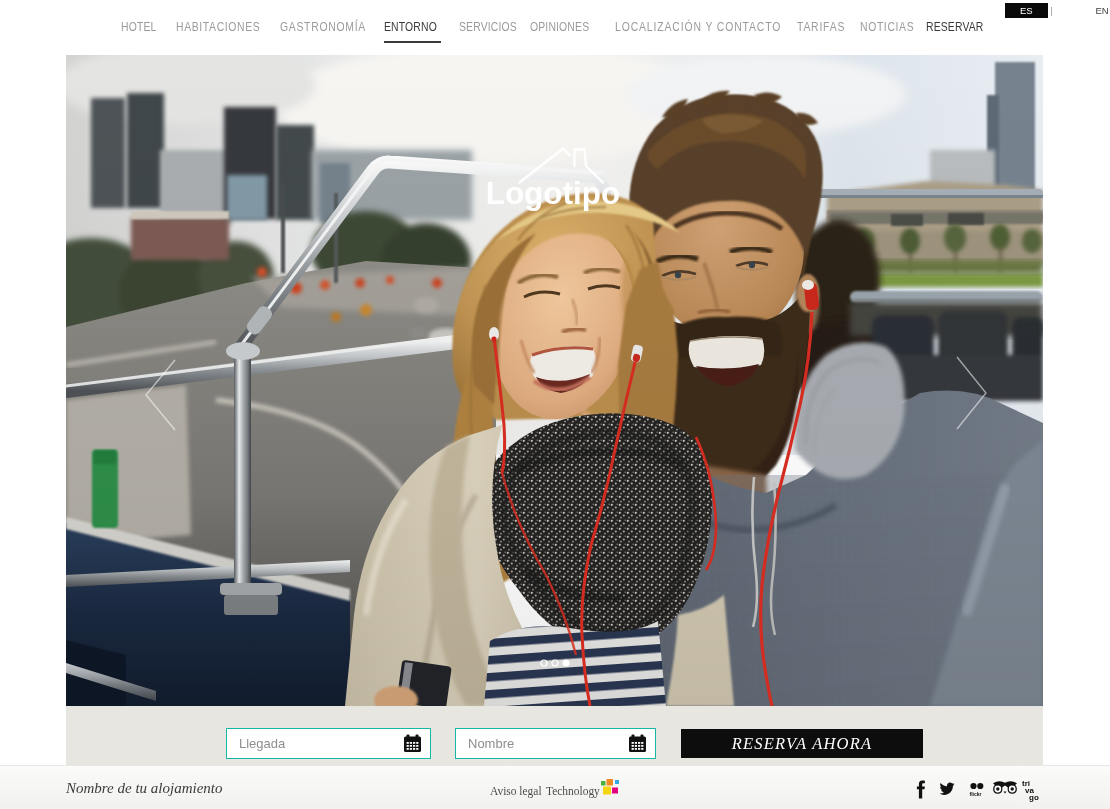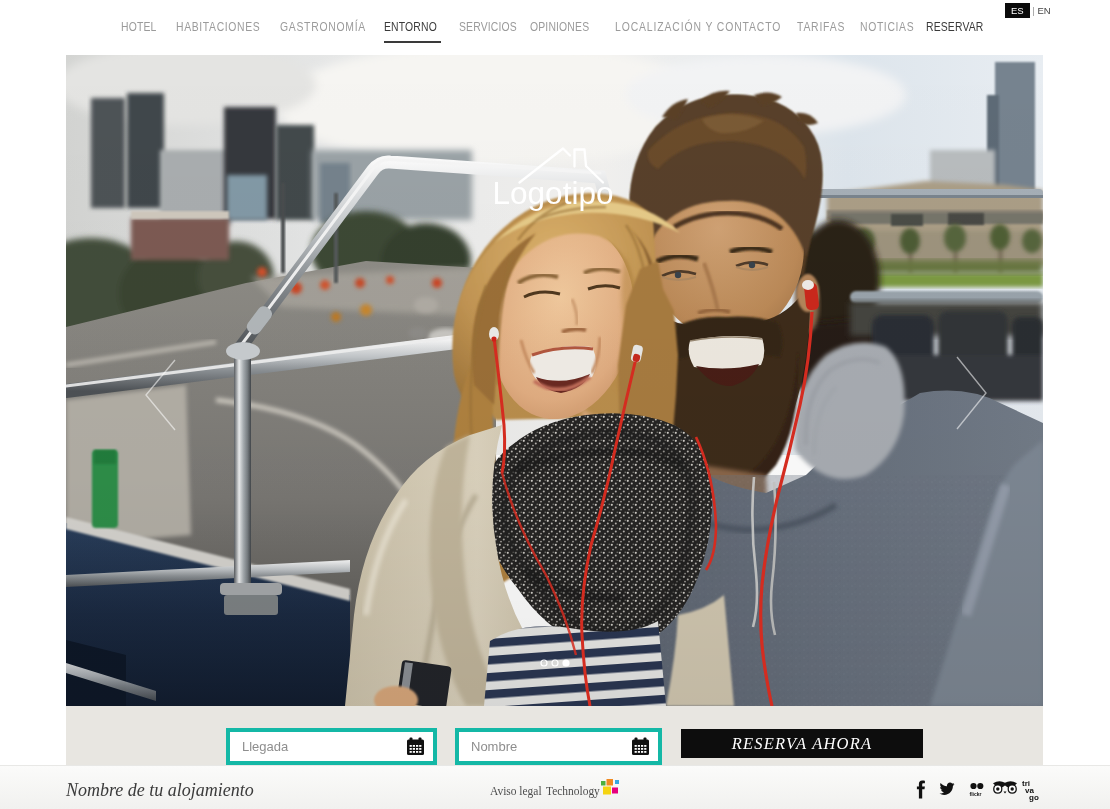--- a/index.html
+++ b/index.html
@@ -1,48 +1,48 @@
 <!DOCTYPE html>
 <html><head>
 <meta charset="utf-8">
 <style>
   html,body{margin:0;padding:0;background:#fff;width:1110px;height:809px;overflow:hidden;}
   body{font-family:"Liberation Sans",sans-serif;position:relative;}
   .nav{position:absolute;top:19px;font-size:13px;letter-spacing:.2px;color:#9b9b9b;white-space:nowrap;transform:scaleX(.8);transform-origin:0 0;}
   .nav.on{color:#3a3a3a;}
   #underline{position:absolute;left:384px;top:41px;width:57px;height:2px;background:#3a3a3a;}
   #lang{position:absolute;left:1005px;top:3px;font-size:9.5px;}
-  #es{display:inline-block;background:#0a0a0a;color:#fff;padding:2px 6px;}
-  #hero{position:absolute;left:66px;top:55px;width:977px;height:651px;overflow:hidden;}
+  #es{display:inline-block;background:#0a0a0a;color:#fff;padding:2px 15px;}
+  #hero{position:absolute;left:66px;top:55px;width:977px;height:651px;overflow:hidden;font-weight:bold;}
   #bar{position:absolute;left:66px;top:706px;width:977px;height:59px;background:#e8e6e1;}
-  .inp{position:absolute;top:22px;height:29px;background:#fff;border:4px solid #14b8a6;}
+  .inp{position:absolute;top:22px;height:29px;background:#fff;border:1px solid #14b8a6;}
   .inp span{position:absolute;left:12px;top:7px;font-size:13px;color:#8e8e8e;}
   #btn{position:absolute;left:615px;top:23px;width:242px;height:29px;background:#0d0d0d;color:#fff;
        font-family:"Liberation Serif",serif;font-style:italic;font-size:16.5px;letter-spacing:1.2px;
        text-align:center;line-height:29px;}
   #footer{position:absolute;left:0;top:765px;width:1110px;height:44px;
           background:linear-gradient(#fbfbfa,#f1f1ef);border-top:1px solid #e8e8e6;box-sizing:border-box;}
   #fname{position:absolute;left:66px;top:14px;font-family:"Liberation Serif",serif;font-style:italic;
-         font-size:18px;color:#3b3b3b;text-align:right;}
+         font-size:15px;color:#3b3b3b;text-align:right;}
   #fcenter{position:absolute;top:17px;font-family:"Liberation Serif",serif;font-size:13px;color:#4c4c4c;transform:scaleX(.88);transform-origin:0 0;}#fcenter2{position:absolute;left:546px;top:17px;font-family:"Liberation Serif",serif;font-size:13px;color:#4c4c4c;transform:scaleX(.88);transform-origin:0 0;}
 </style>
 </head>
 <body>
   <span class="nav" style="left:121px;">HOTEL</span>
   <span class="nav" style="left:176px;letter-spacing:0.8px;">HABITACIONES</span>
   <span class="nav" style="left:280px;letter-spacing:0.9px;">GASTRONOMÍA</span>
   <span class="nav on" style="left:384px;">ENTORNO</span>
   <span class="nav" style="left:459px;">SERVICIOS</span>
   <span class="nav" style="left:530px;">OPINIONES</span>
   <span class="nav" style="left:615px;letter-spacing:1.1px;">LOCALIZACIÓN Y CONTACTO</span>
   <span class="nav" style="left:797px;letter-spacing:1px;">TARIFAS</span>
   <span class="nav" style="left:860px;letter-spacing:0.8px;">NOTICIAS</span>
   <span class="nav on" style="left:926px;">RESERVAR</span>
   <div id="underline"></div>
-  <div id="lang"><span id="es">ES</span> <span style="color:#999;">|</span> <span style="color:#444;">EN</span></div>
+  <div id="lang"><span id="es">ES</span> <span style="color:#999;">|</span> <span style="color:#444;margin-left:40px;">EN</span></div>
 
   <div id="hero">
 <svg width="977" height="651" viewBox="0 0 977 651">
 <defs>
  <linearGradient id="sky" x1="0" y1="0" x2="1" y2="0">
   <stop offset="0" stop-color="#d3d4d2"></stop>
           <stop offset="0.3" stop-color="#e8e9e9"></stop>
   <stop offset="0.55" stop-color="#f2f1ef"></stop>
           <stop offset="0.8" stop-color="#dde5ec"></stop>
   <stop offset="1" stop-color="#e8edf2"></stop>

